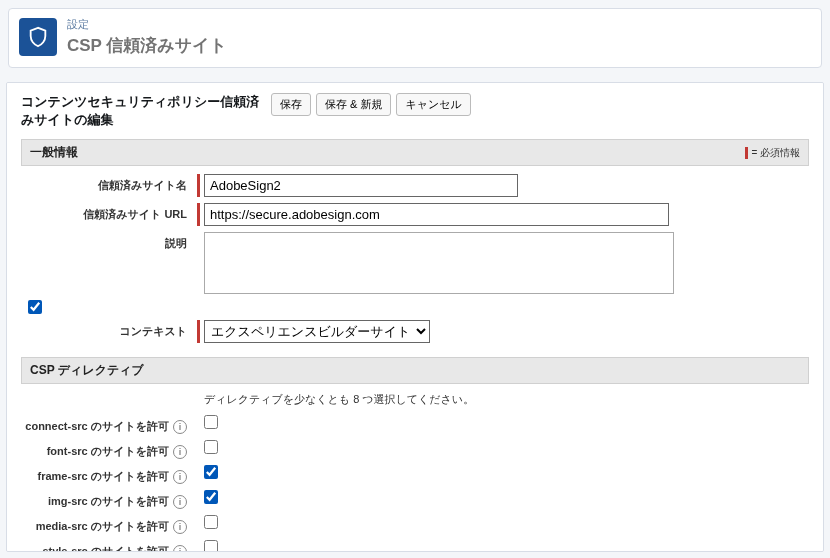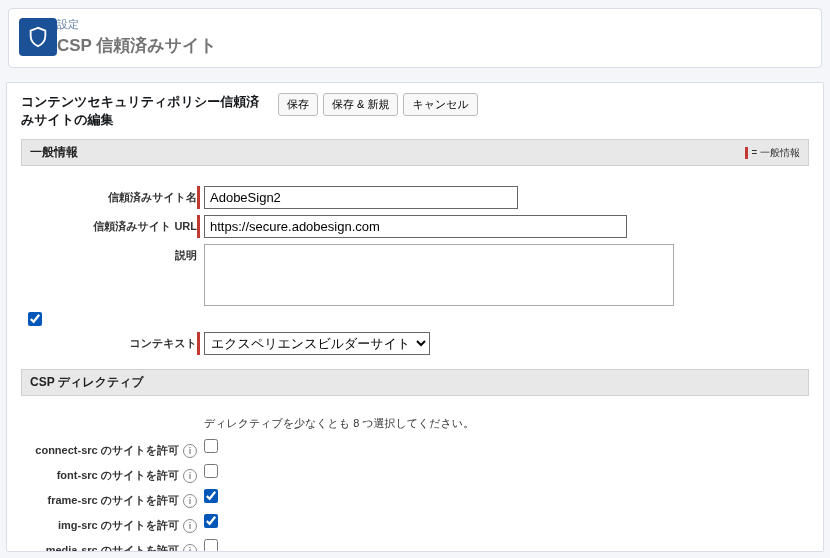--- a/index.html
+++ b/index.html
@@ -1,37 +1,37 @@
 <!DOCTYPE html>
 <html><head>
 <meta charset="utf-8">
 <style>
   * { box-sizing: border-box; margin: 0; padding: 0; }
   body { font-family: Arial, "Hiragino Kaku Gothic ProN", "Meiryo", sans-serif; font-size: 12px; color: #222; background: #f4f6f9; width: 830px; height: 558px; overflow: hidden; }
-  .page-header-wrap { background: #fff; border: 1px solid #d8dde6; border-radius: 4px; margin: 8px 8px 0 8px; padding: 8px 10px 10px 10px; display: flex; align-items: center; }
+  .page-header-wrap { background: #fff; border: 1px solid #d8dde6; border-radius: 4px; margin: 8px 8px 0 8px; padding: 8px 10px 10px 10px; display: flex; align-items: center; gap: 10px; }
   .header-icon { width: 38px; height: 38px; background: #1b5297; border-radius: 4px; display:flex; align-items:center; justify-content:center; color:#fff; }
   .breadcrumb { font-size: 11px; color: #5a7aa0; }
   .page-title { font-size: 17px; font-weight: bold; color: #737373; margin-top: 2px;}
   .content-outer { margin: 14px 6px 0 6px; background: #fff; border: 1px solid #d8dde6; border-radius: 2px; height: 470px; overflow-y: scroll; }
   .content-inner { padding: 10px 14px 10px 14px; }
-  .edit-header { display:flex; align-items:flex-start; gap: 17px; margin-bottom: 10px; }
+  .edit-header { display:flex; align-items:flex-start; gap: 10px; margin-bottom: 10px; }
   .edit-title { font-size: 13px; font-weight: bold; color: #16191c; max-width: 240px; line-height:1.4; }
   .btn-row { display:flex; gap:5px;align-items:flex-end; }
   .btn { background: #f8f8f8; border: 1px solid #bbb; border-radius: 3px; padding: 3px 8px; font-size: 11px; cursor: pointer; }
-  .section-bar { background: #e8e8e8; border: 1px solid #d0d0d0; padding: 4px 8px; font-size: 12px; font-weight: bold; display:flex; justify-content:space-between; align-items:center; margin-bottom:20px;}
+  .section-bar { background: #e8e8e8; border: 1px solid #d0d0d0; padding: 4px 8px; font-size: 12px; font-weight: bold; display:flex; justify-content:space-between; align-items:center; margin-bottom:8px;}
   .required-note { font-weight:normal; font-size:10px; color:#333; display:flex; align-items:center; gap:3px;}
   .req-mark { display:inline-block; width:3px; height:12px; background:#c23934; }
   .form-row { display:flex; align-items:flex-start; margin-bottom:6px; }
-  .form-label { width: 176px; text-align: right; font-size: 11px; color: #333; font-weight: bold; padding-top:4px;}
+  .form-label { width: 176px; text-align: right; padding-right: 10px; font-size: 11px; color: #333; font-weight: bold; padding-top:4px;}
   .form-control-wrap { flex: 1; display:flex; align-items:center; }
   .req-indicator { width:3px; align-self:stretch; background:#c23934; margin-right:4px; }
   .req-indicator.hidden { background:transparent; }
   input[type=text].txt { border:1px solid #666; padding:3px 5px; font-size:13px; }
   .txt-name { width: 314px; }
-  .txt-url { width: 423px; }
+  .txt-url { width: 465px; }
   textarea.txt-desc { border:1px solid #aaa; width: 470px; height: 62px; resize:none; font-family:inherit; font-size:12px; padding:3px;}
   select.sel { border:1px solid #666; font-size: 13px; padding:2px 2px; background:#fff;}
   .checkbox { accent-color: #0057b8; width:14px; height:14px; }
   .help-icon { display:inline-block; width:14px; height:14px; border-radius:50%; border:1px solid #888; color:#888; font-size:9px; text-align:center; line-height:12px; margin-left:4px; cursor:default;}
   .directive-note { font-size:11px; color:#333; margin-left: 183px; margin-bottom:8px; }
   
   .content-outer::-webkit-scrollbar { width: 14px; }
   .content-outer::-webkit-scrollbar-track { background: #f1f1f1; }
   .content-outer::-webkit-scrollbar-thumb { background: #c1c1c1; border-radius:6px; }
 </style>
@@ -59,21 +59,21 @@
         <button class="btn">保存</button>
         <button class="btn">保存 &amp; 新規</button>
         <button class="btn">キャンセル</button>
       </div>
     </div>
 
     <div class="section-bar">
       <span>一般情報</span>
       <span class="required-note">
         <span class="req-mark"></span>
-        <span>= 一般情報</span>
+        <span>= 必須情報</span>
       </span>
     </div>
 
     <div class="form-row">
       <div class="form-label">信頼済みサイト名</div>
       <div class="form-control-wrap">
         <span class="req-indicator"></span>
         <input type="text" class="txt txt-name" value="AdobeSign2" style="">
       </div>
     </div>

